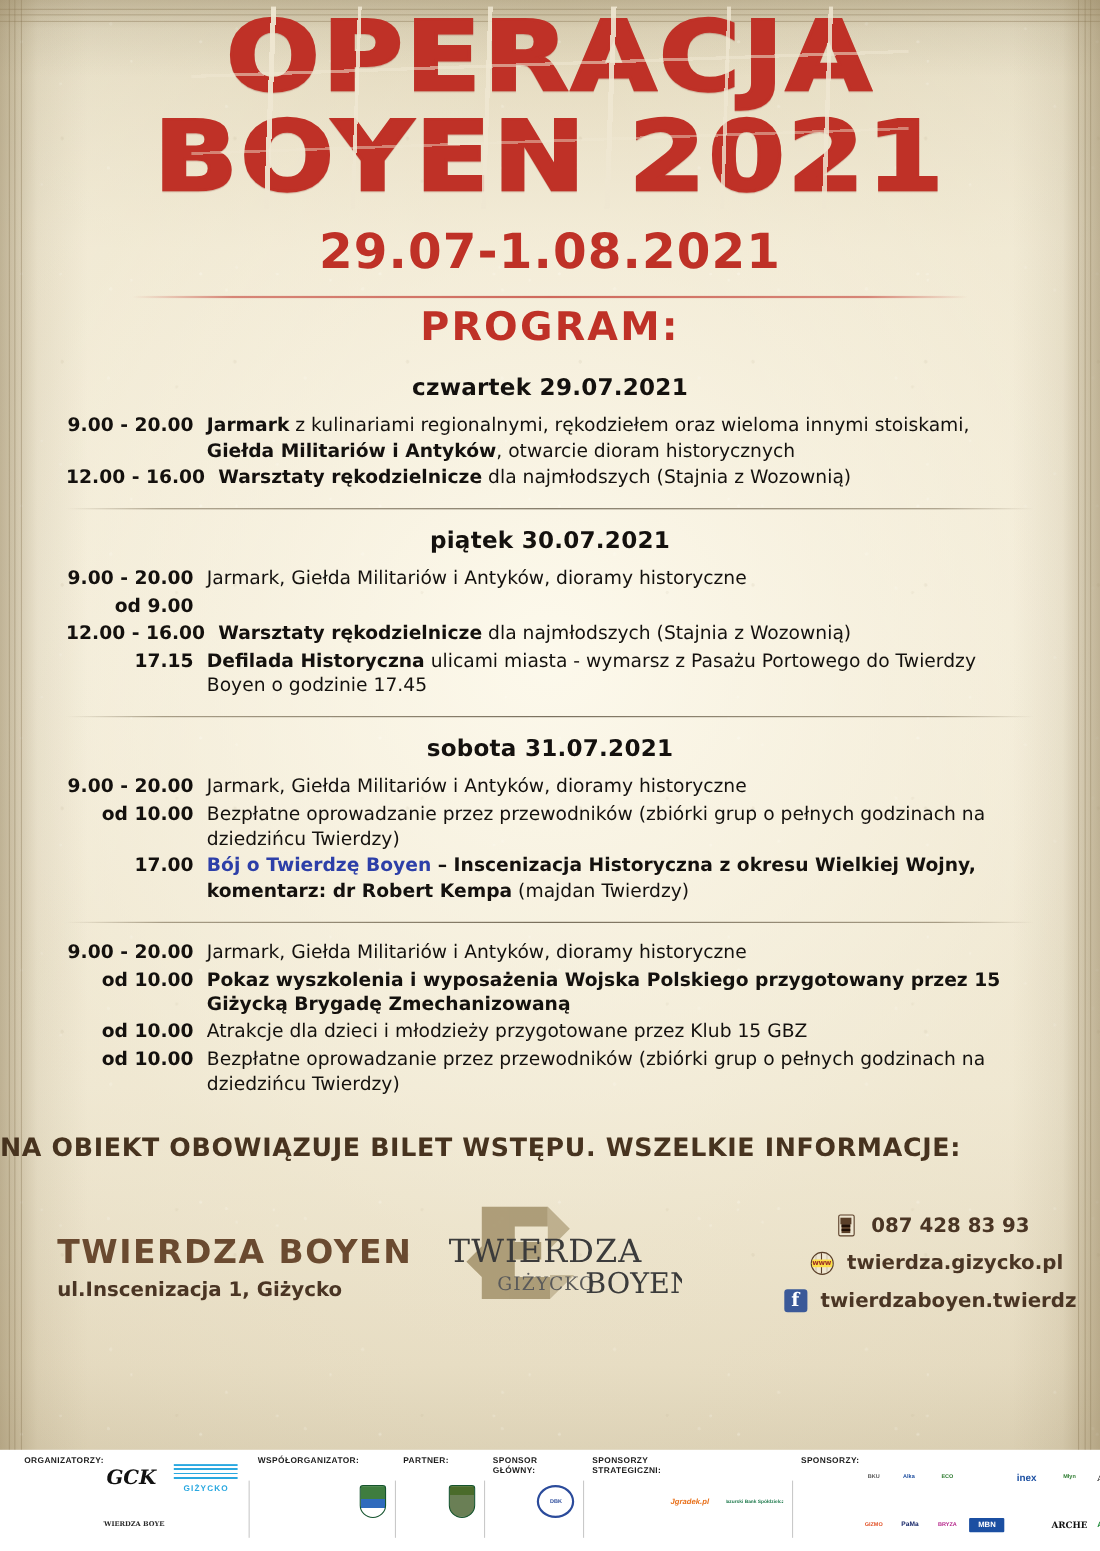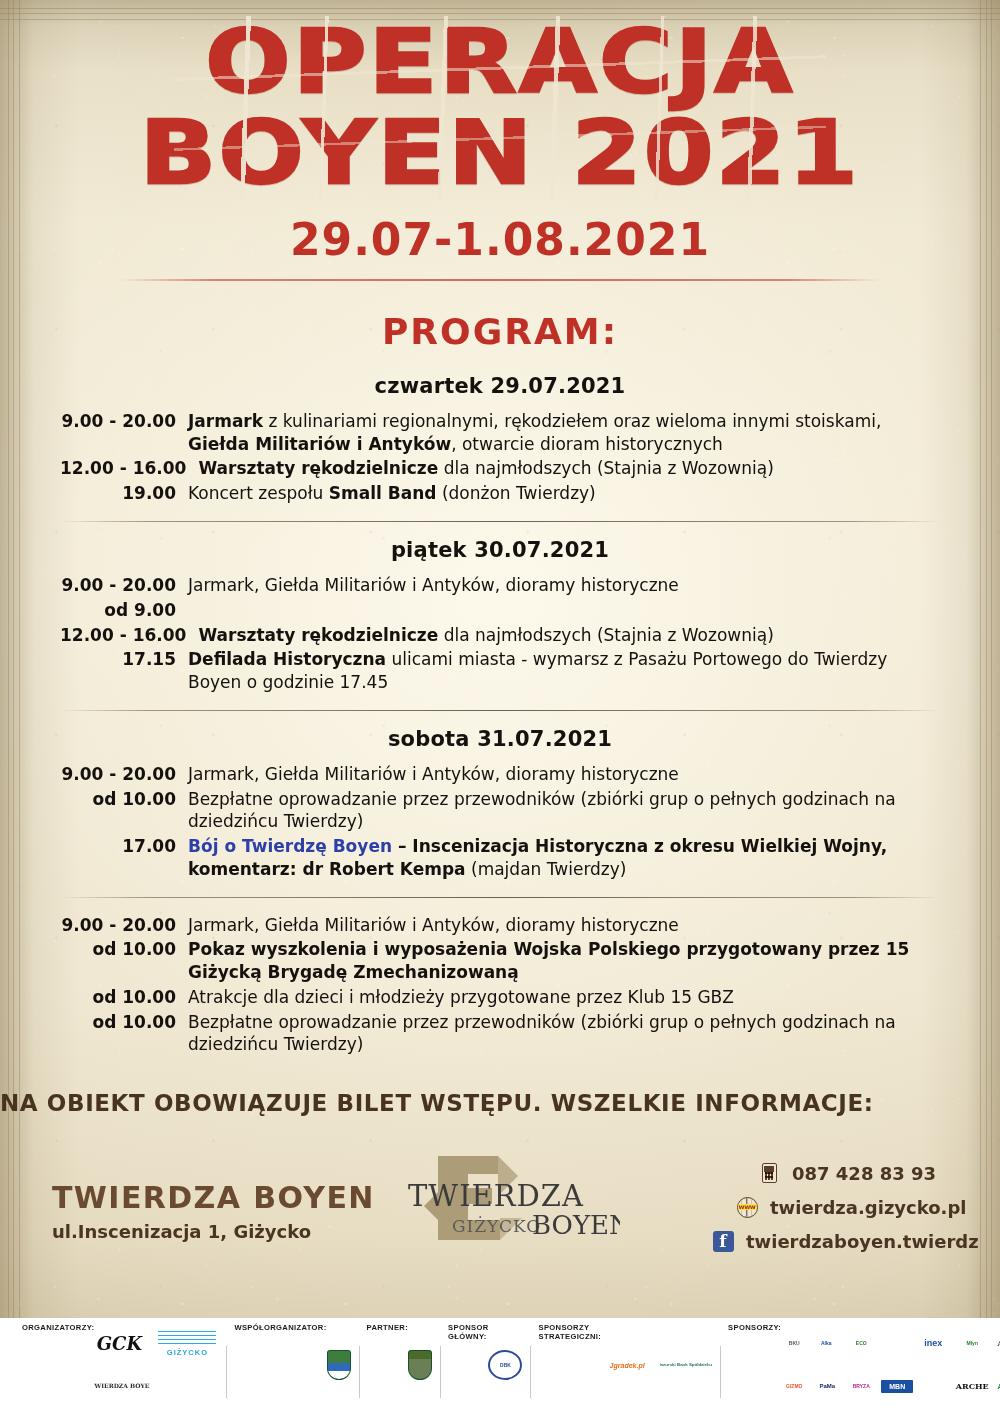--- a/index.html
+++ b/index.html
@@ -58,21 +58,21 @@
     background:
       linear-gradient(90deg, rgba(150,132,95,.55) 0px, rgba(150,132,95,.12) 34px, rgba(150,132,95,0) 80px),
       linear-gradient(270deg, rgba(150,132,95,.55) 0px, rgba(150,132,95,.12) 34px, rgba(150,132,95,0) 80px),
       linear-gradient(180deg, rgba(150,132,95,.40) 0px, rgba(150,132,95,.08) 26px, rgba(150,132,95,0) 70px),
       linear-gradient(0deg,  rgba(150,132,95,.45) 0px, rgba(150,132,95,.10) 26px, rgba(150,132,95,0) 70px);
   }
 
   .content { position: relative; z-index: 3; }
 
   
-  .title-block { padding-top: 22px; text-align: center; }
+  .title-block { padding-top: 12px; text-align: center; }
 
   .title-line {
     font-family: "DejaVu Sans", sans-serif;
     font-weight: 700;
     color: #bf3127;
     letter-spacing: 2px;
     line-height: .92;
     text-transform: uppercase;
     -webkit-text-stroke: 2.5px #bf3127;
     filter: drop-shadow(0 1px 0 rgba(140,50,40,.25));
@@ -103,21 +103,21 @@
 
   .title-rule {
     margin: 14px auto 0;
     width: 760px;
     height: 2px;
     background: linear-gradient(90deg, rgba(191,49,39,0) 0%, rgba(191,49,39,.55) 12%, rgba(191,49,39,.7) 50%, rgba(191,49,39,.55) 88%, rgba(191,49,39,0) 100%);
   }
 
   .program-head {
     text-align: center;
-    margin-top: 30px;
+    margin-top: 6px;
     font-family: "DejaVu Sans", sans-serif;
     font-weight: 700;
     font-size: 36px;
     letter-spacing: 2px;
     color: #bf3127;
   }
 
   
   .days { margin-top: 22px; }
 
@@ -433,24 +433,20 @@
         <div class="day">
           <div class="day-head">czwartek 29.07.2021</div>
           <div class="rows">
             <div class="row">
               <div class="time">9.00 - 20.00</div>
               <div class="desc"><b>Jarmark</b><span> z kulinariami regionalnymi, rękodziełem oraz wieloma innymi stoiskami, </span><b>Giełda Militariów i Antyków</b><span>, otwarcie dioram historycznych</span></div>
             </div>
             <div class="row">
               <div class="time">12.00 - 16.00</div>
               <div class="desc"><b>Warsztaty rękodzielnicze</b><span> dla najmłodszych (Stajnia z Wozownią)</span></div>
-            </div>
-            <div class="row">
-              <div class="time">19.00</div>
-              <div class="desc"><span>Koncert zespołu </span><b>Small Band</b><span> (donżon Twierdzy)</span></div>
             </div>
           </div>
         </div>
         <div class="divider"></div>
         <div class="day">
           <div class="day-head">piątek 30.07.2021</div>
           <div class="rows">
             <div class="row">
               <div class="time">9.00 - 20.00</div>
               <div class="desc"><span>Jarmark, Giełda Militariów i Antyków, dioramy historyczne</span></div>

